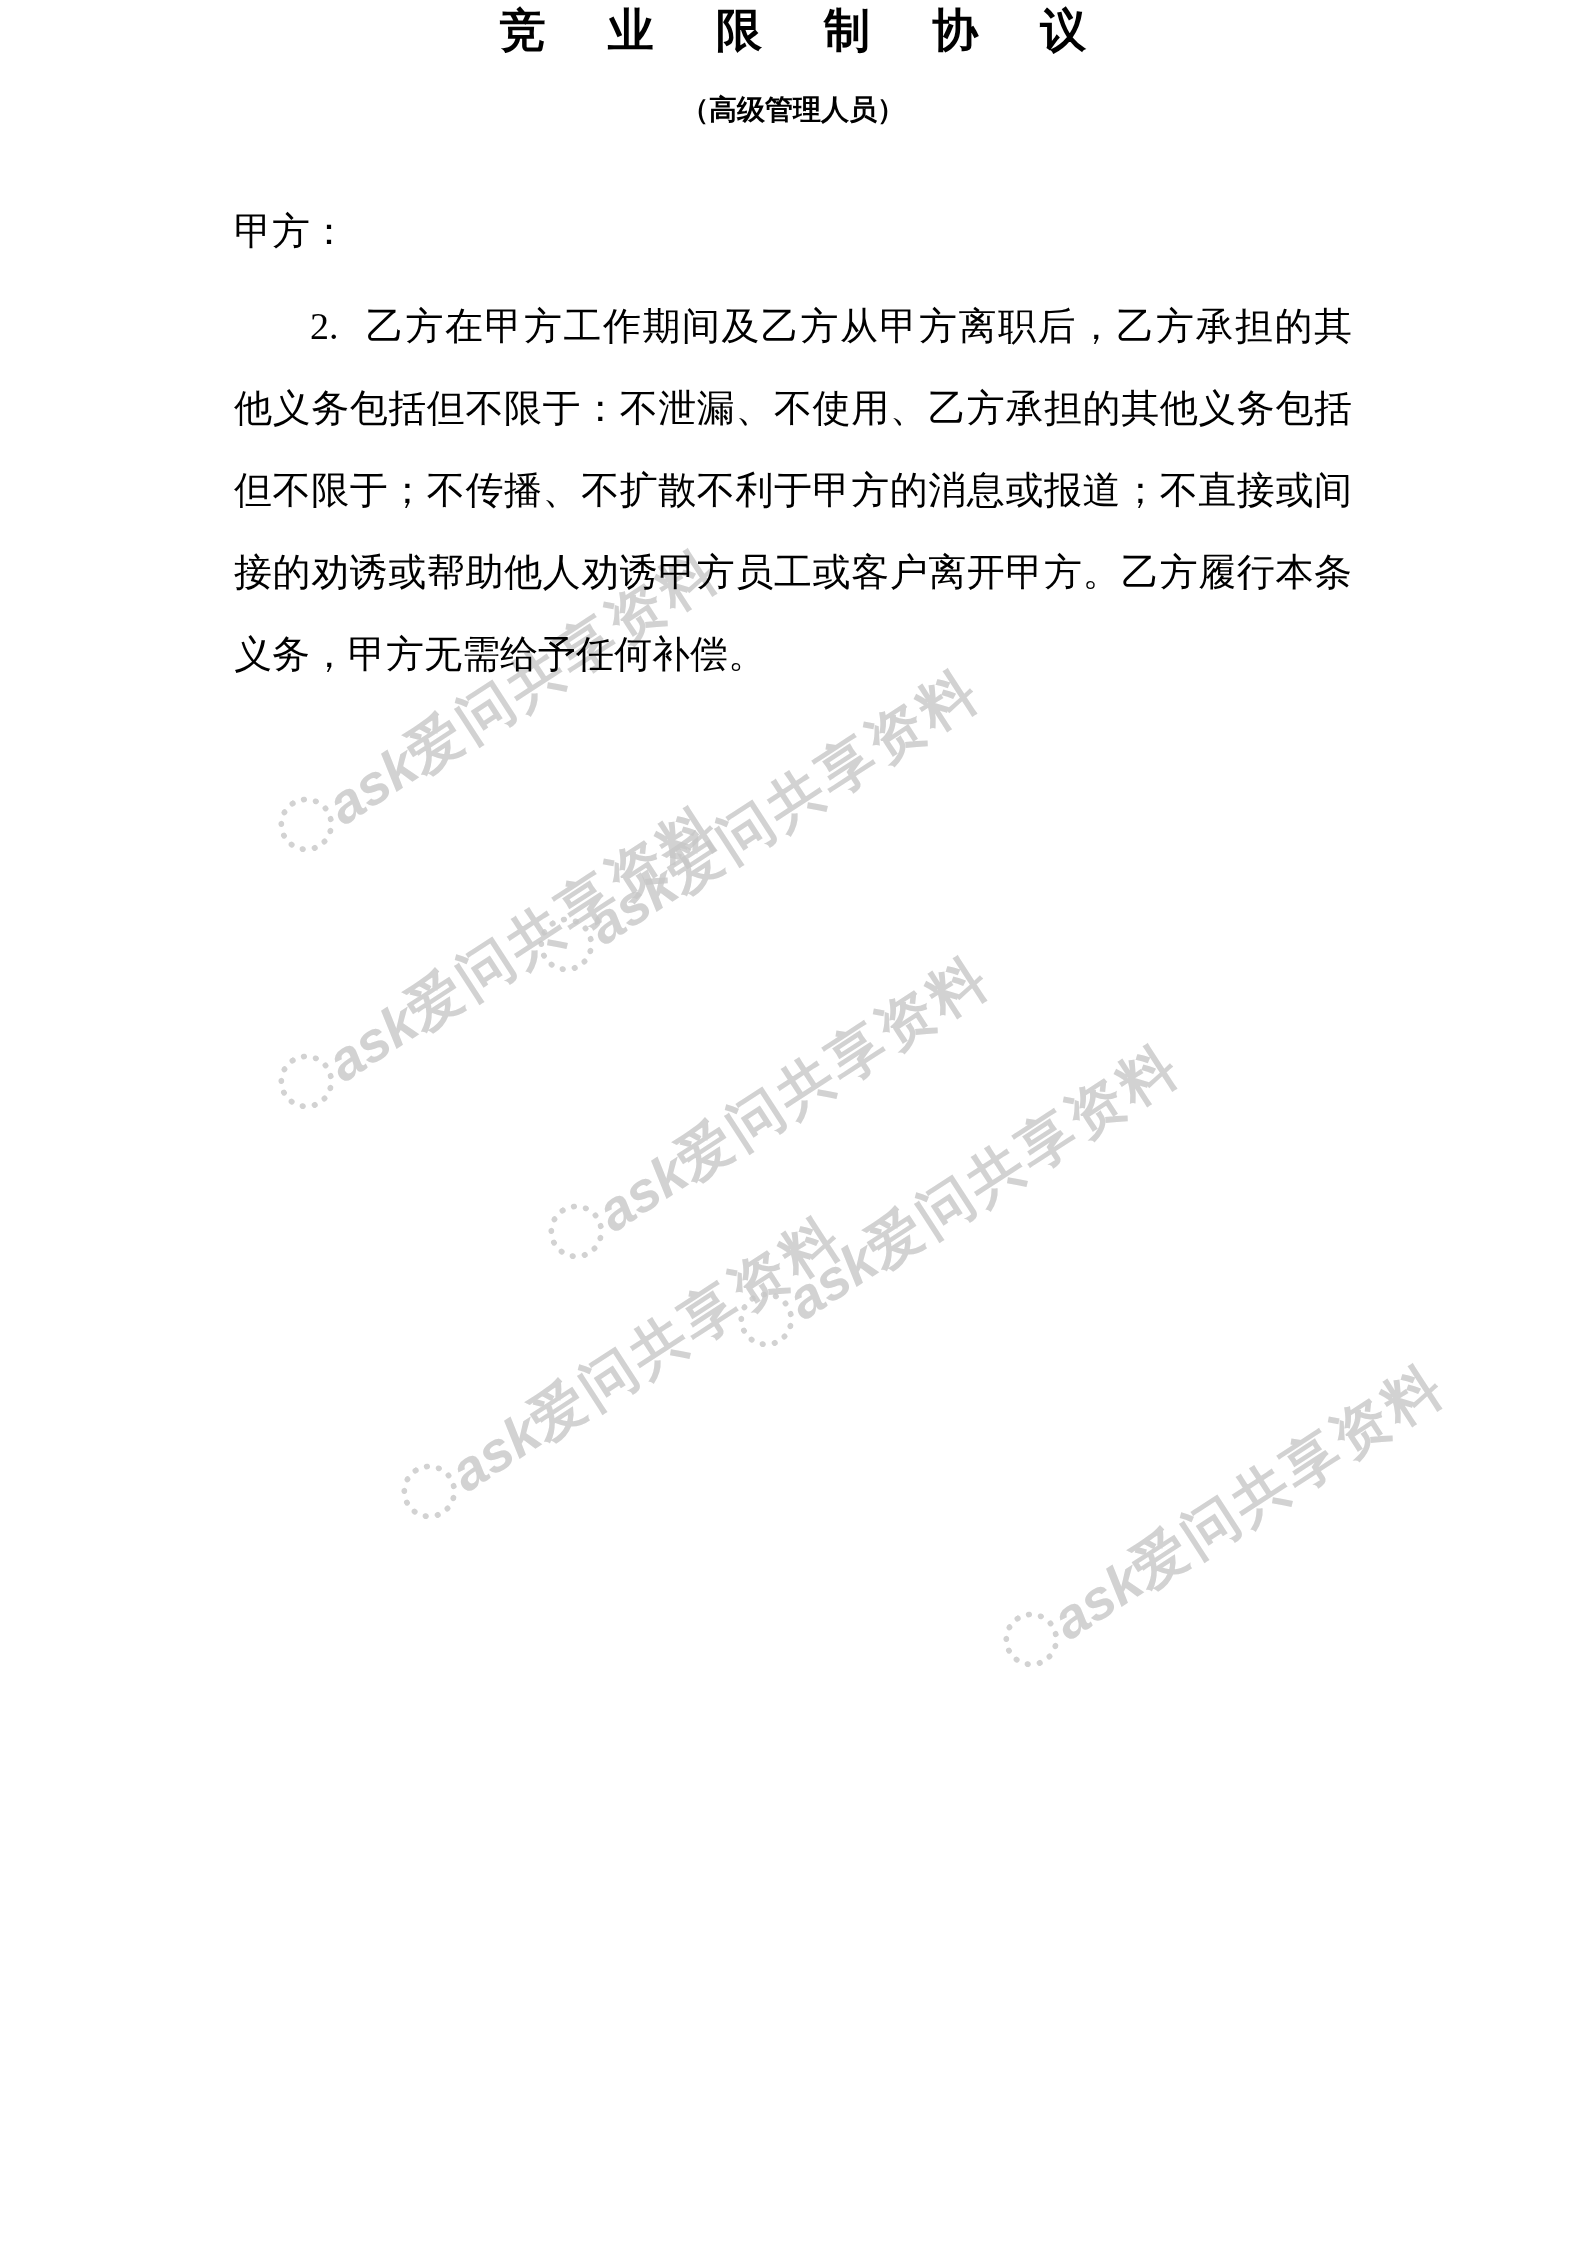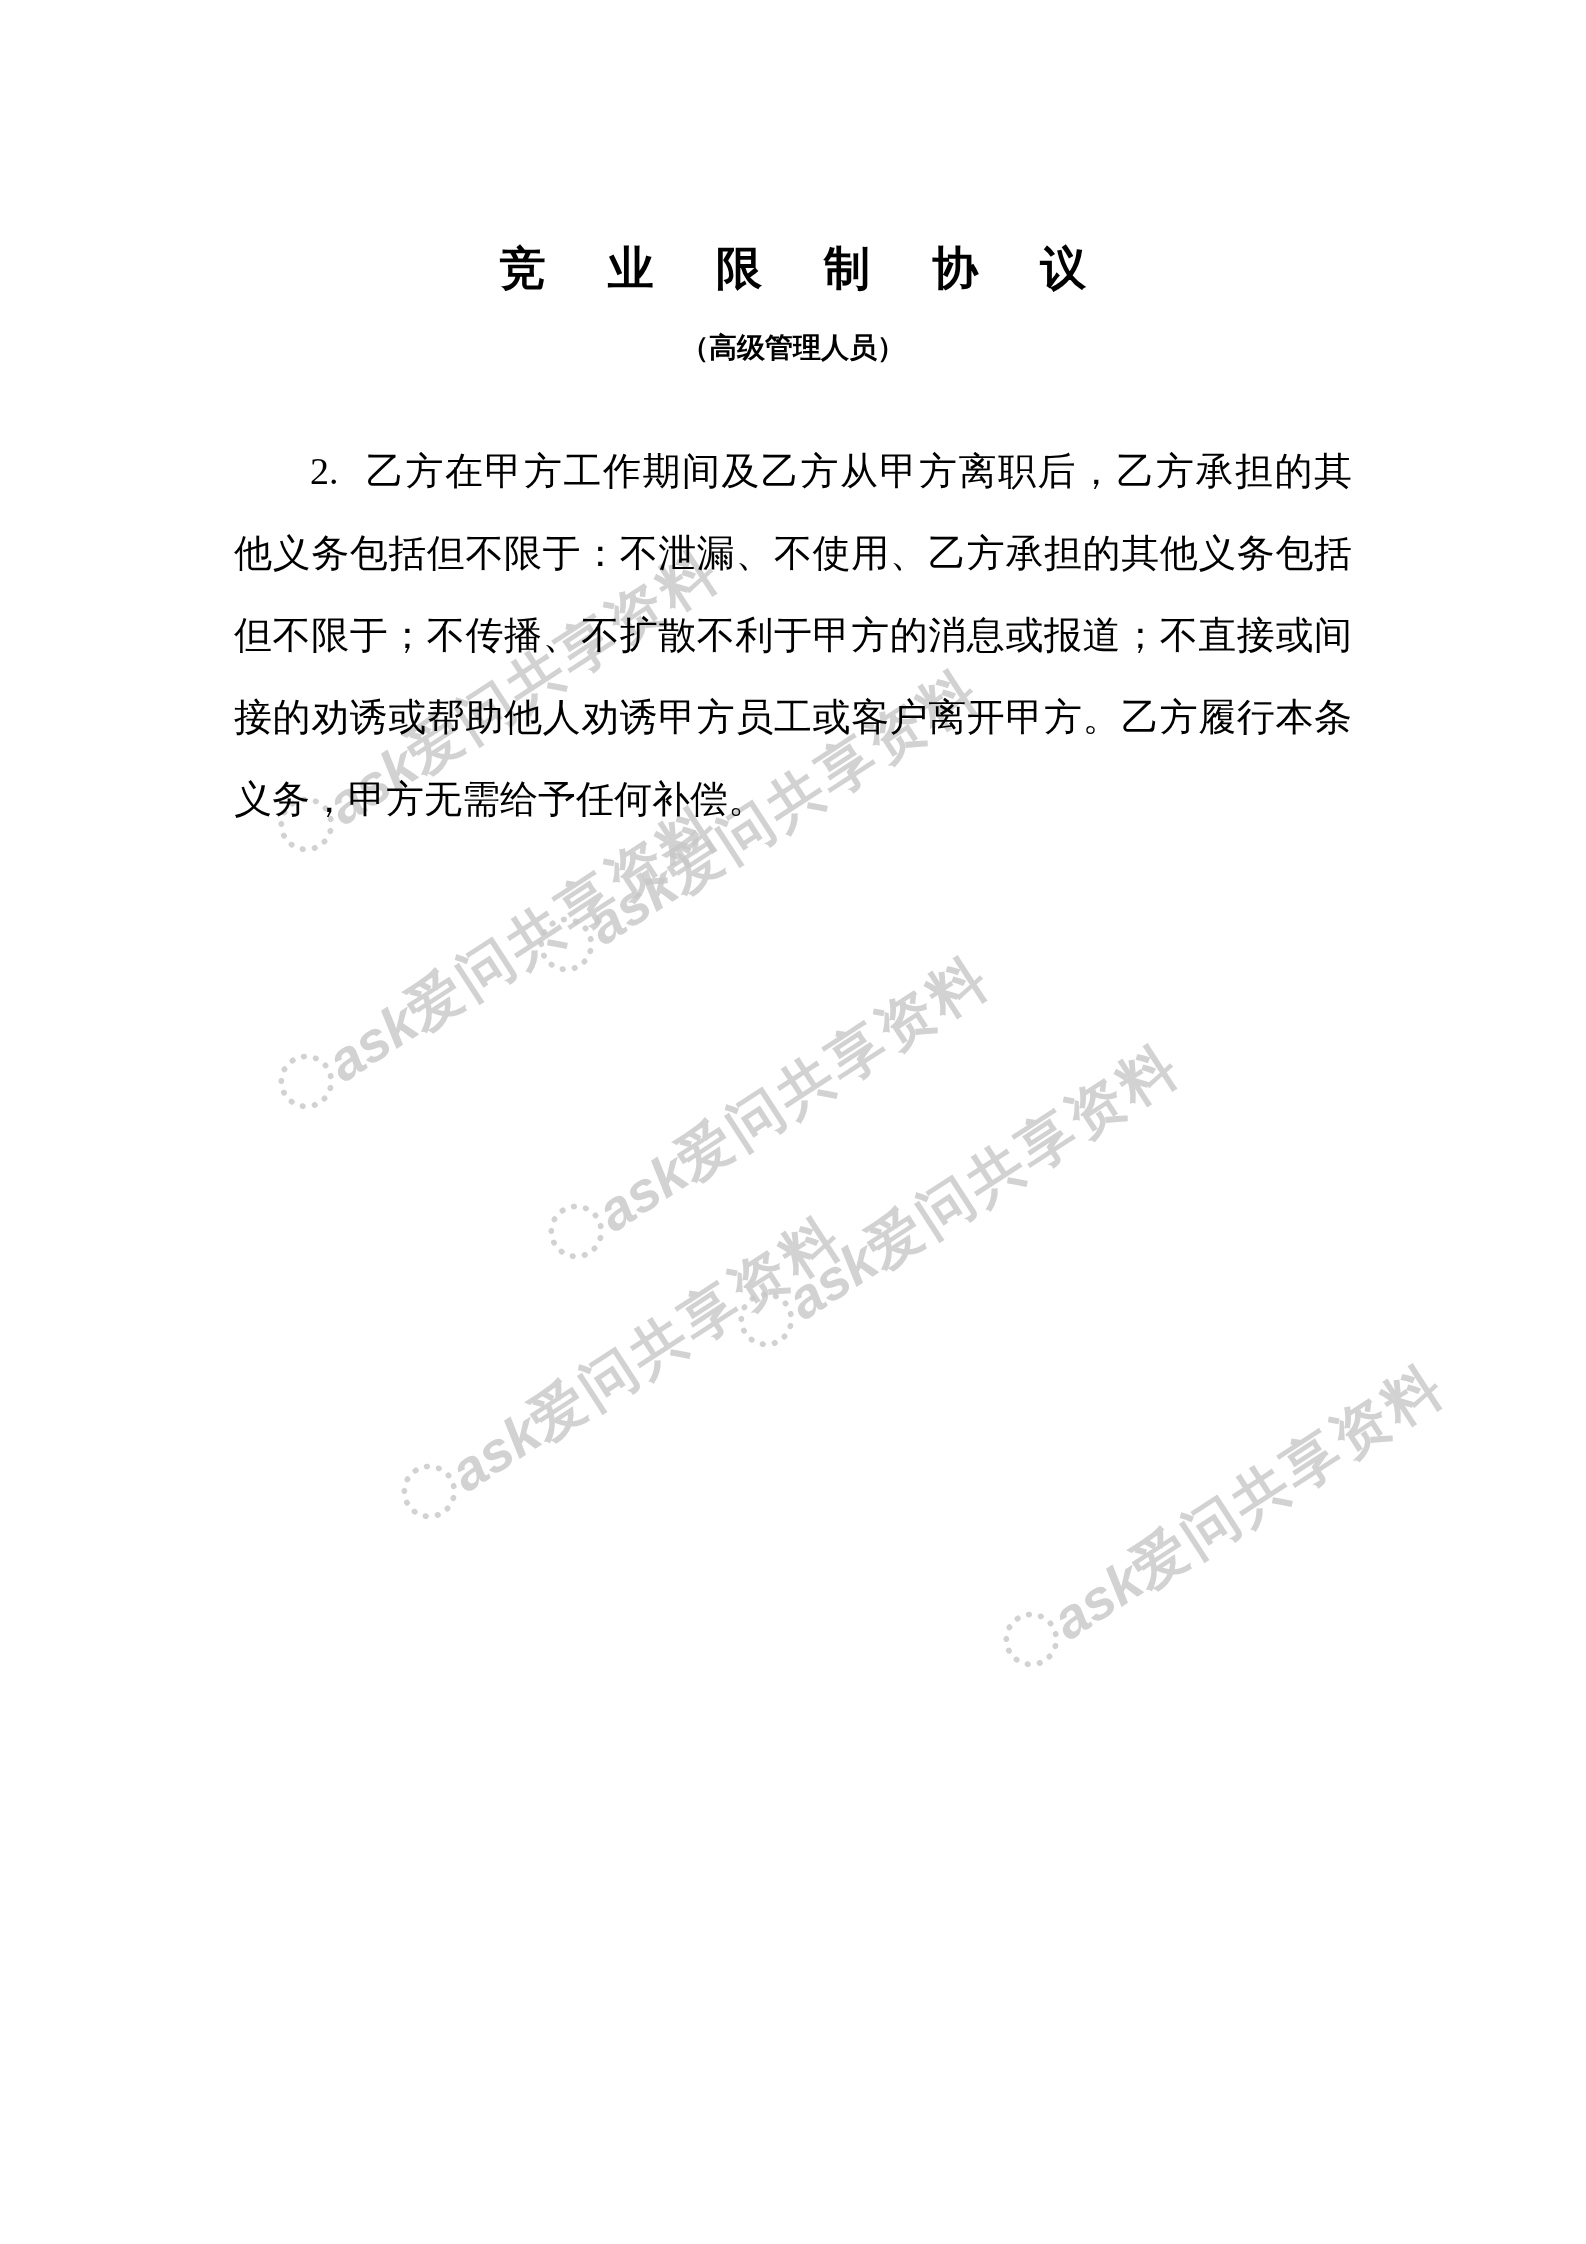--- a/index.html
+++ b/index.html
@@ -39,21 +39,20 @@
   .wm:nth-child(2){left:545px;top:925px;}
   .wm:nth-child(3){left:285px;top:1062px;}
   .wm:nth-child(4){left:555px;top:1212px;}
   .wm:nth-child(5){left:408px;top:1472px;}
   .wm:nth-child(6){left:745px;top:1300px;}
   .wm:nth-child(7){left:1010px;top:1620px;}
   
   .doc{position:relative;padding:0 234px;}
   .doc-title{
     margin:0;
-    padding-top:238px;
     text-align:center;
     font-size:46px;
     line-height:62px;
     font-weight:bold;
     letter-spacing:.55em;
     text-indent:.55em;
   }
   .doc-subtitle{
     margin:22px 0 0 0;
     text-align:center;
@@ -113,20 +112,23 @@
     </div>
   </div>
 
   <div class="doc">
 
     <h1 class="doc-title">竞 业 限 制 协 议</h1>
 
     <div class="doc-subtitle">（高级管理人员）</div>
 
     <div class="parties">
+      <div class="party-row">
+        <span>甲方：</span>
+      </div>
     </div>
 
 
 
     <p class="body-text clause clause-2">
       <span class="clause-num">2.</span><span>乙方在甲方工作期间及乙方从甲方离职后，乙方承担的其他义务包括但不限于：不泄漏、不使用、乙方承担的其他义务包括但不限于；不传播、不扩散不利于甲方的消息或报道；不直接或间接的劝诱或帮助他人劝诱甲方员工或客户离开甲方。乙方履行本条义务，甲方无需给予任何补偿。</span>
     </p>
 
   </div>
 </div>

